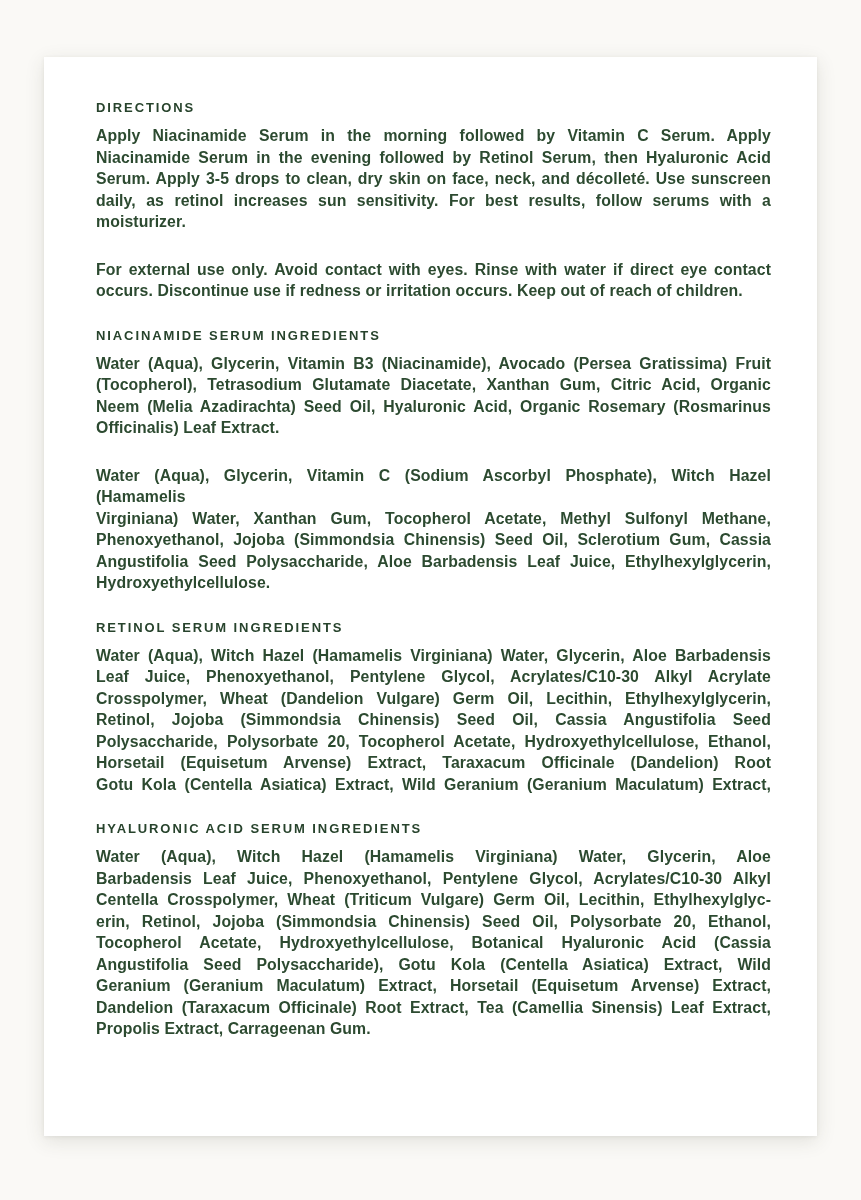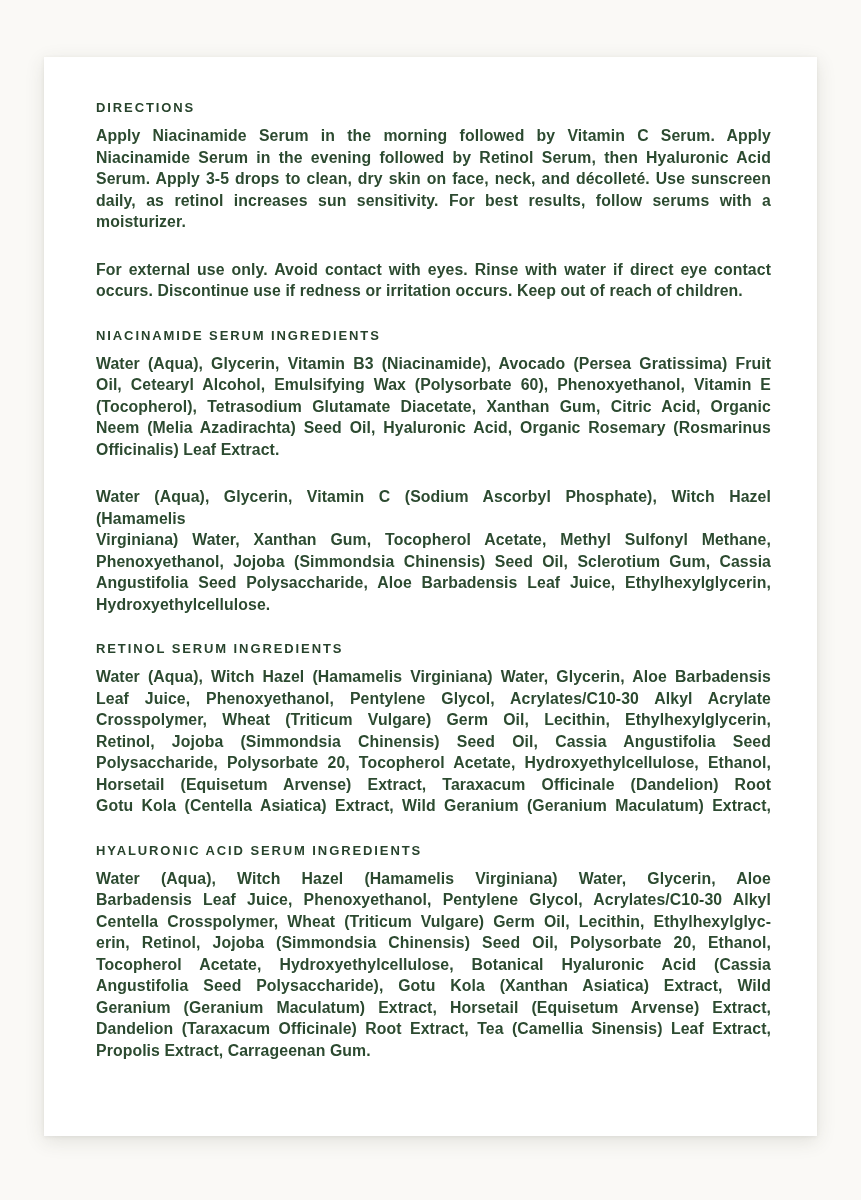--- a/index.html
+++ b/index.html
@@ -70,55 +70,54 @@
         </div>
         <div class="paragraph">
           <div class="text-line">For external use only. Avoid contact with eyes. Rinse with water if direct eye contact</div>
           <div class="text-line final">occurs. Discontinue use if redness or irritation occurs. Keep out of reach of children.</div>
         </div>
       </section>
       <section class="section">
         <h2 class="section-heading">NIACINAMIDE SERUM INGREDIENTS</h2>
         <div class="paragraph">
           <div class="text-line">Water (Aqua), Glycerin, Vitamin B3 (Niacinamide), Avocado (Persea Gratissima) Fruit</div>
-          <div class="text-line">Oil, Cetearyl Alcohol, Emulsifying Wax (Polysorbate 60), Phenoxyethanol, Vitamin E</div>
           <div class="text-line">(Tocopherol), Tetrasodium Glutamate Diacetate, Xanthan Gum, Citric Acid, Organic</div>
           <div class="text-line">Neem (Melia Azadirachta) Seed Oil, Hyaluronic Acid, Organic Rosemary (Rosmarinus</div>
           <div class="text-line final">Officinalis) Leaf Extract.</div>
         </div>
       </section>
       <section class="section">
         <div class="paragraph">
           <div class="text-line">Water (Aqua), Glycerin, Vitamin C (Sodium Ascorbyl Phosphate), Witch Hazel (Hamamelis</div>
           <div class="text-line">Virginiana) Water, Xanthan Gum, Tocopherol Acetate, Methyl Sulfonyl Methane,</div>
           <div class="text-line">Phenoxyethanol, Jojoba (Simmondsia Chinensis) Seed Oil, Sclerotium Gum, Cassia</div>
           <div class="text-line">Angustifolia Seed Polysaccharide, Aloe Barbadensis Leaf Juice, Ethylhexylglycerin,</div>
           <div class="text-line final">Hydroxyethylcellulose.</div>
         </div>
       </section>
       <section class="section">
         <h2 class="section-heading">RETINOL SERUM INGREDIENTS</h2>
         <div class="paragraph">
           <div class="text-line">Water (Aqua), Witch Hazel (Hamamelis Virginiana) Water, Glycerin, Aloe Barbadensis</div>
           <div class="text-line">Leaf Juice, Phenoxyethanol, Pentylene Glycol, Acrylates/C10-30 Alkyl Acrylate</div>
-          <div class="text-line">Crosspolymer, Wheat (Triticum Vulgare) Germ Oil, Lecithin, Ethylhexylglycerin,</div>
+          <div class="text-line">Crosspolymer, Wheat (Dandelion Vulgare) Germ Oil, Lecithin, Ethylhexylglycerin,</div>
           <div class="text-line">Retinol, Jojoba (Simmondsia Chinensis) Seed Oil, Cassia Angustifolia Seed</div>
           <div class="text-line">Polysaccharide, Polysorbate 20, Tocopherol Acetate, Hydroxyethylcellulose, Ethanol,</div>
           <div class="text-line">Horsetail (Equisetum Arvense) Extract, Taraxacum Officinale (Dandelion) Root</div>
           <div class="text-line">Gotu Kola (Centella Asiatica) Extract, Wild Geranium (Geranium Maculatum) Extract,</div>
         </div>
       </section>
       <section class="section">
         <h2 class="section-heading">HYALURONIC ACID SERUM INGREDIENTS</h2>
         <div class="paragraph">
           <div class="text-line">Water (Aqua), Witch Hazel (Hamamelis Virginiana) Water, Glycerin, Aloe</div>
           <div class="text-line">Barbadensis Leaf Juice, Phenoxyethanol, Pentylene Glycol, Acrylates/C10-30 Alkyl</div>
           <div class="text-line">Centella Crosspolymer, Wheat (Triticum Vulgare) Germ Oil, Lecithin, Ethylhexylglyc-</div>
           <div class="text-line">erin, Retinol, Jojoba (Simmondsia Chinensis) Seed Oil, Polysorbate 20, Ethanol,</div>
           <div class="text-line">Tocopherol Acetate, Hydroxyethylcellulose, Botanical Hyaluronic Acid (Cassia</div>
-          <div class="text-line">Angustifolia Seed Polysaccharide), Gotu Kola (Xanthan Asiatica) Extract, Wild</div>
+          <div class="text-line">Angustifolia Seed Polysaccharide), Gotu Kola (Centella Asiatica) Extract, Wild</div>
           <div class="text-line">Geranium (Geranium Maculatum) Extract, Horsetail (Equisetum Arvense) Extract,</div>
           <div class="text-line">Dandelion (Taraxacum Officinale) Root Extract, Tea (Camellia Sinensis) Leaf Extract,</div>
           <div class="text-line final">Propolis Extract, Carrageenan Gum.</div>
         </div>
       </section>
     </div>
 </div>
 
 </body></html>

